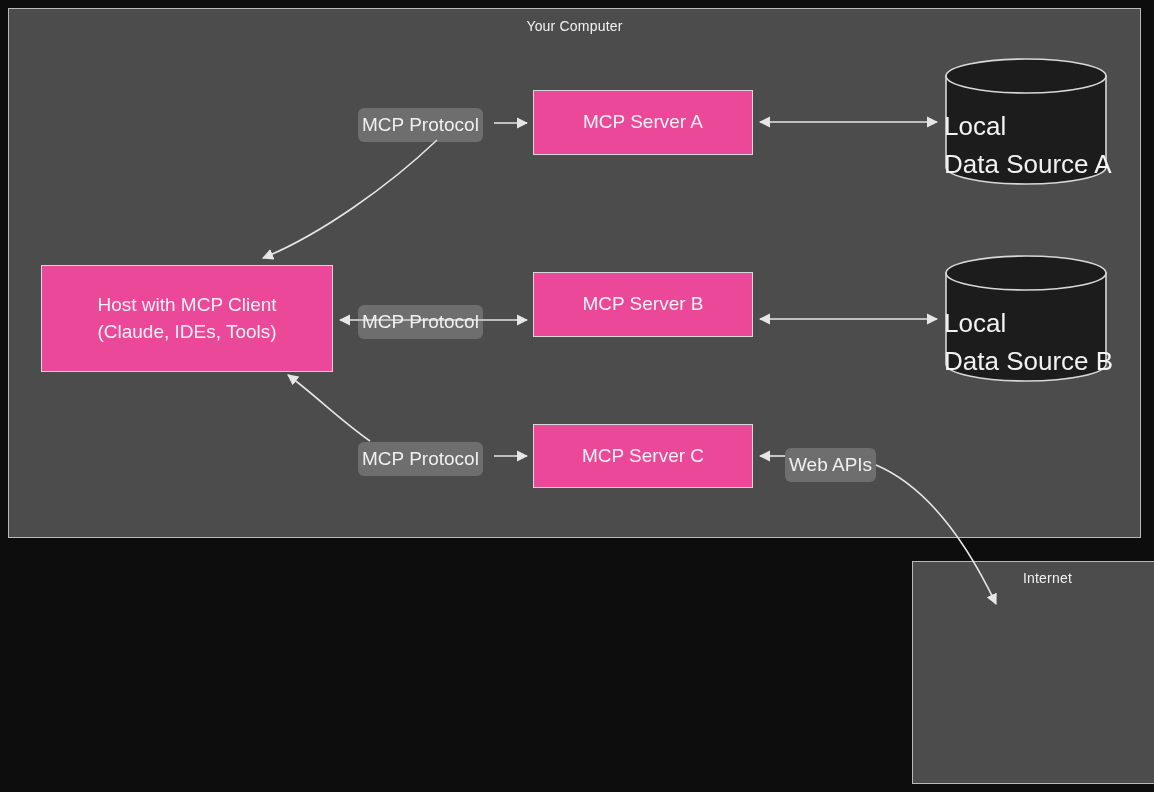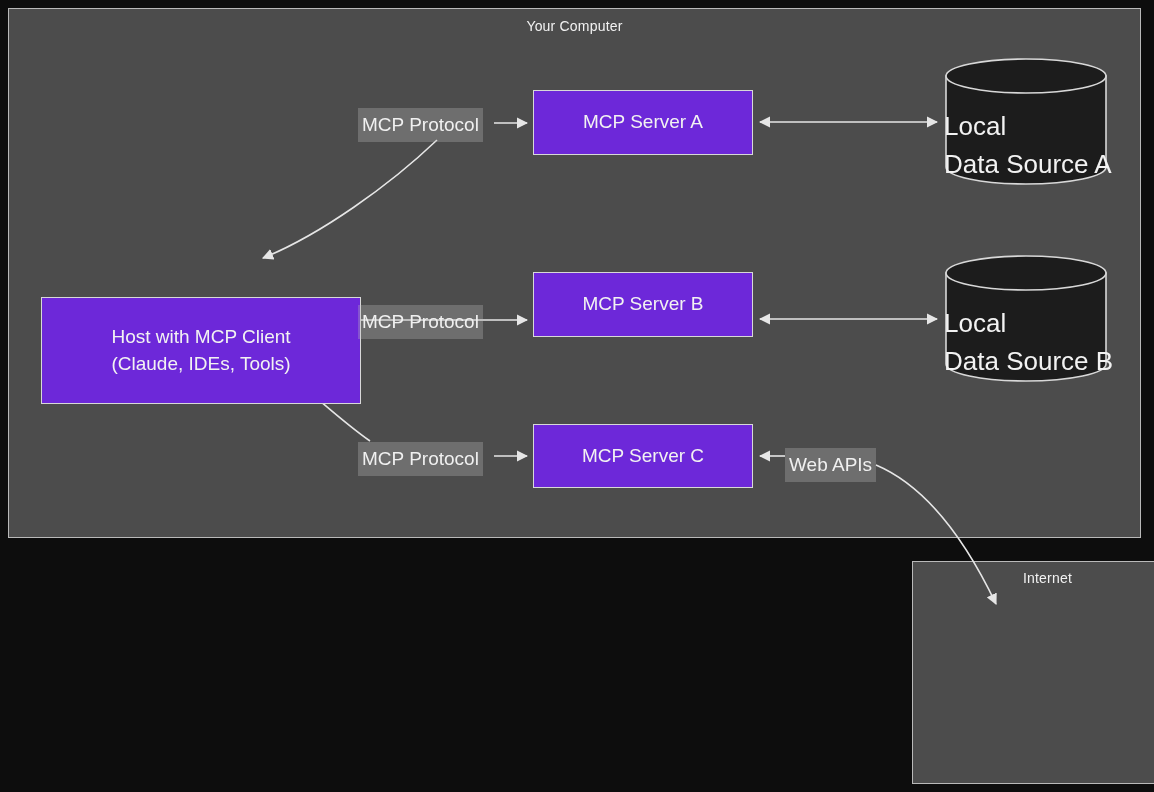--- a/index.html
+++ b/index.html
@@ -41,36 +41,36 @@
     color: #f2f2f2;
     font-size: 14px;
     letter-spacing: 0.2px;
     white-space: nowrap;
   }
   #panel-computer .panel-title { top: 9px; }
   #panel-internet .panel-title { top: 8px; }
 
   .node-box {
     position: absolute;
-    background: #6d28d9;
+    background: #ec4899;
     border: 1.5px solid #d8d8d8;
     box-sizing: border-box;
     display: flex;
     flex-direction: column;
     align-items: center;
     justify-content: center;
     color: #f2f2f2;
     font-size: 19px;
     line-height: 1.42;
     text-align: center;
     z-index: 5;
   }
   .node-box .ln { display: block; white-space: nowrap; }
 
-  #node-host     { left: 41px;  top: 265px; width: 320px; height: 107px; margin-top: 32px; }
+  #node-host     { left: 41px;  top: 265px; width: 292px; height: 107px; }
   #node-server-a { left: 533px; top: 90px;  width: 220px; height: 65px; }
   #node-server-b { left: 533px; top: 272px; width: 220px; height: 65px; }
   #node-server-c { left: 533px; top: 424px; width: 220px; height: 64px; }
 
   .cylinder {
     position: absolute;
     z-index: 5;
   }
   .cylinder svg { display: block; overflow: visible; }
   .cyl-label {
@@ -94,20 +94,21 @@
 
   .edge-label {
     position: absolute;
     background: rgba(190,190,190,0.30);
     color: #f0f0f0;
     font-size: 19px;
     line-height: 1;
     padding: 7px 4px 8px 4px;
     white-space: nowrap;
     z-index: 6;
+    border-radius: 6px;
   }
   #lbl-proto-a { left: 358px; top: 108px; }
   #lbl-proto-b { left: 358px; top: 305px; }
   #lbl-proto-c { left: 358px; top: 442px; }
   #lbl-webapis { left: 785px; top: 448px; }
 
   #wires {
     position: absolute;
     left: 0; top: 0;
     width: 1154px;

